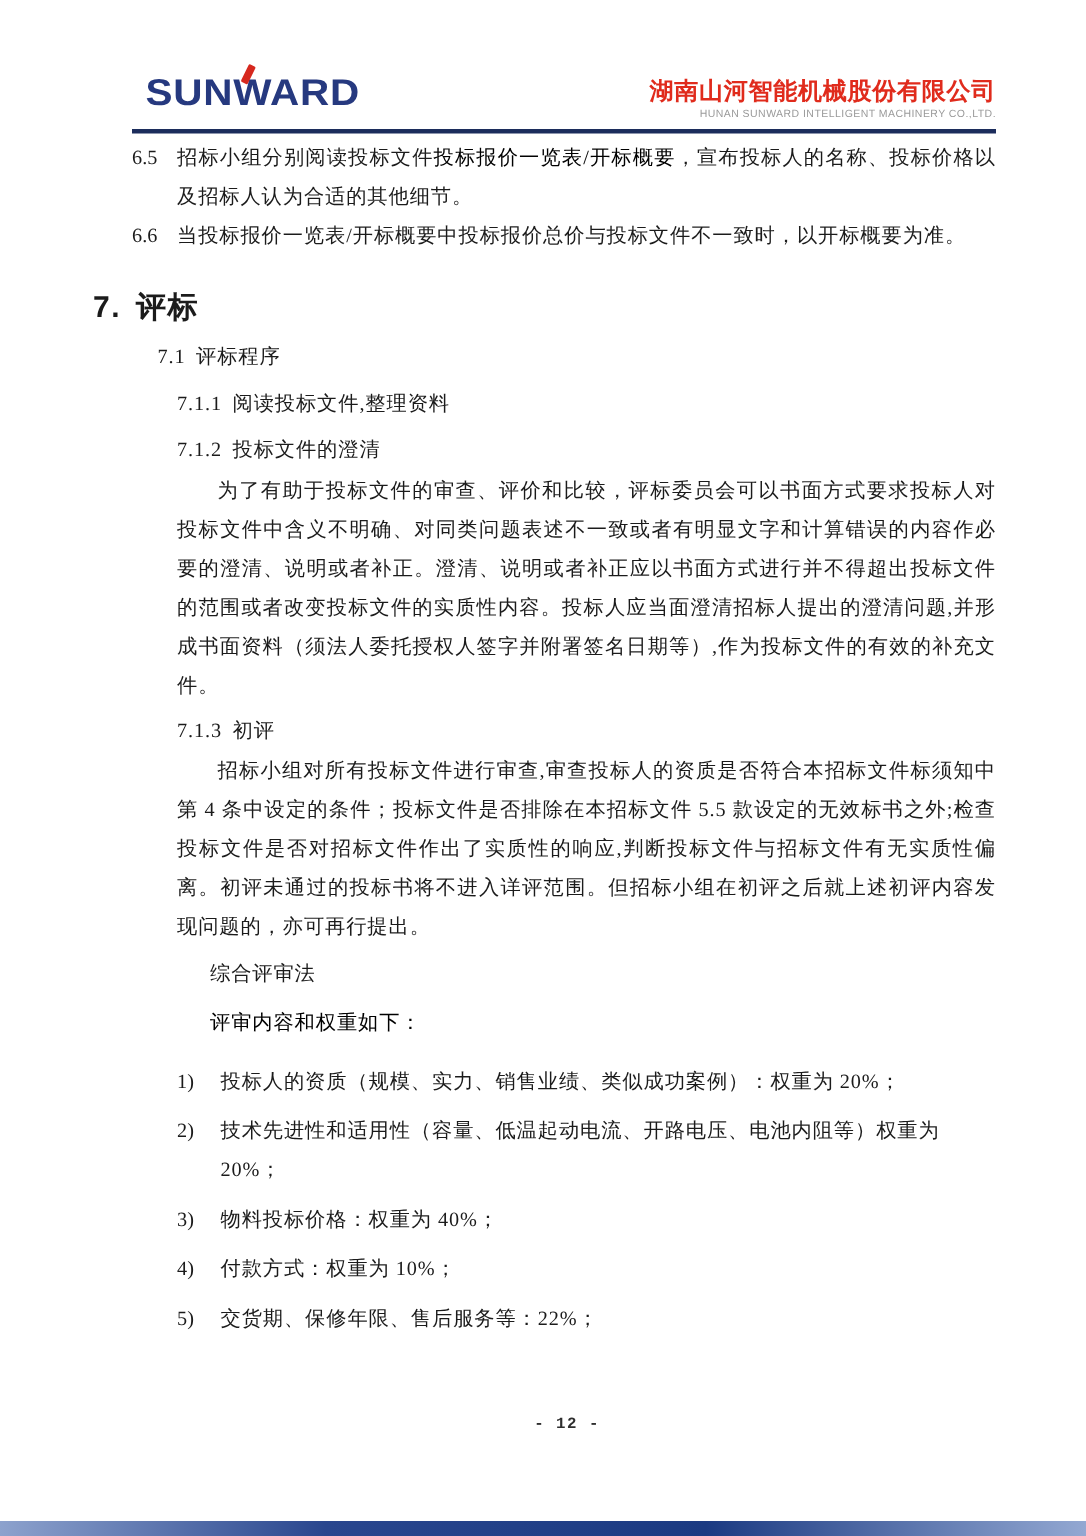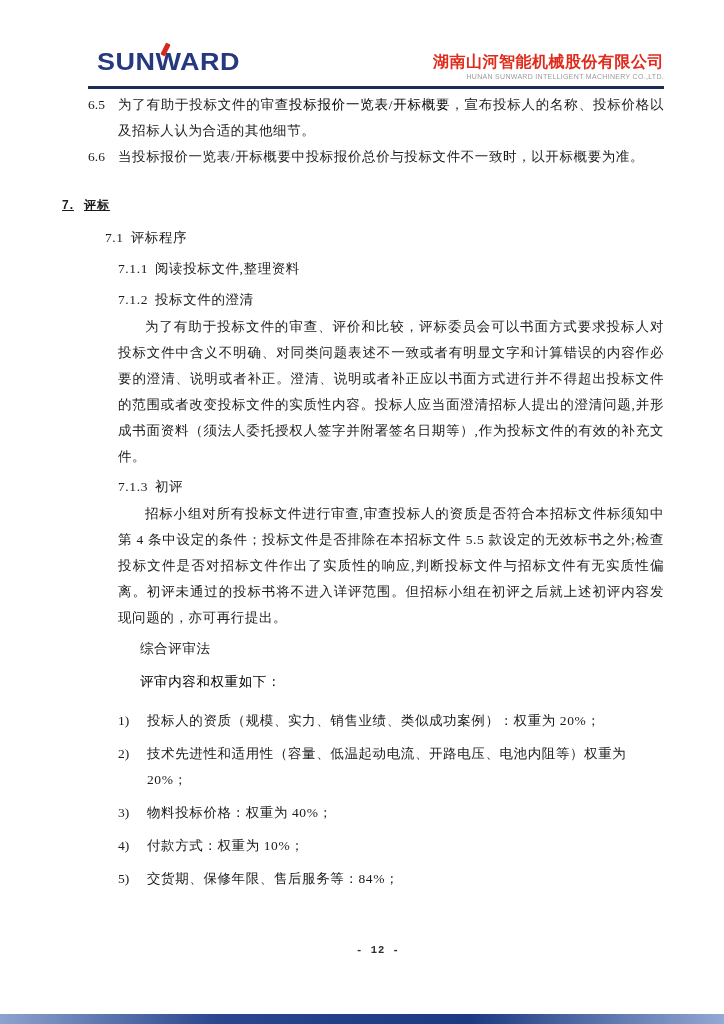--- a/index.html
+++ b/index.html
@@ -23,22 +23,22 @@
     font-family:"Liberation Sans","DejaVu Sans",sans-serif;}
   .company-cn{color:#e02b1c;font-weight:bold;font-size:16px;letter-spacing:.5px;line-height:1.25;}
   .company-en{color:#9a9a9a;font-size:7px;letter-spacing:.3px;margin-top:1px;}
   .header-rule{position:absolute;left:88px;right:60px;top:86px;height:3px;background:#1c2d5c;}
   
   .content{position:absolute;left:0;right:0;top:92px;font-size:13.5px;line-height:26px;letter-spacing:.6px;}
   .red{color:#000000;}
   .clause{display:flex;margin-left:88px;width:576px;}
   .clause-num{width:30px;flex:none;letter-spacing:0;}
   .clause-body{flex:1;text-align:justify;}
-  .h7{margin:22px 0 6px 62px;font-size:12px;font-weight:bold;
-    font-family:"Liberation Sans","DejaVu Sans",sans-serif;letter-spacing:1px;line-height:26px;text-decoration:underline;}
+  .h7{margin:22px 0 6px 62px;font-size:20px;font-weight:bold;
+    font-family:"Liberation Sans","DejaVu Sans",sans-serif;letter-spacing:1px;line-height:26px;}
   .h7 .ht{margin-left:10px;}
   .h71{margin-left:105px;line-height:28px;}
   .h71 .ht,.h711 .ht{margin-left:7px;}
   .h711{margin-left:118px;margin-top:3px;line-height:28px;}
   .para{margin-left:118px;width:546px;text-align:justify;text-indent:2em;}
   .sub-line{margin-left:140px;margin-top:4px;line-height:28px;}
   .weights-heading{margin-left:140px;margin-top:5px;line-height:28px;}
   .wlist{margin-left:118px;margin-top:12px;}
   .witem{display:flex;width:548px;margin-bottom:7px;}
   .witem-num{width:29px;flex:none;letter-spacing:0;}
@@ -62,21 +62,21 @@
   <div class="company">
     <div class="company-cn">湖南山河智能机械股份有限公司</div>
     <div class="company-en">HUNAN SUNWARD INTELLIGENT MACHINERY CO.,LTD.</div>
   </div>
   <div class="header-rule"></div>
 
   <div class="content">
 
     <div class="clause">
       <span class="clause-num">6.5</span>
-      <div class="clause-body"><span>为了有助于投标文件的审查</span><span class="red">投标报价一览表/开标概要</span><span>，宣布投标人的名称、投标价格以及招标人认为合适的其他细节。</span></div>
+      <div class="clause-body"><span>招标小组分别阅读投标文件</span><span class="red">投标报价一览表/开标概要</span><span>，宣布投标人的名称、投标价格以及招标人认为合适的其他细节。</span></div>
     </div>
 
     <div class="clause">
       <span class="clause-num">6.6</span>
       <div class="clause-body">当投标报价一览表/开标概要中投标报价总价与投标文件不一致时，以开标概要为准。</div>
     </div>
 
     <div class="h7"><span>7.</span><span class="ht">评标</span></div>
 
     <div class="h71"><span>7.1</span><span class="ht">评标程序</span></div>
@@ -104,21 +104,21 @@
       <div class="witem">
         <span class="witem-num">3)</span>
         <div class="witem-text">物料投标价格：权重为 40%；</div>
       </div>
       <div class="witem">
         <span class="witem-num">4)</span>
         <div class="witem-text">付款方式：权重为 10%；</div>
       </div>
       <div class="witem">
         <span class="witem-num">5)</span>
-        <div class="witem-text">交货期、保修年限、售后服务等：84%；</div>
+        <div class="witem-text">交货期、保修年限、售后服务等：22%；</div>
       </div>
     </div>
 
   </div>
 
   <div class="footer-page">- 12 -</div>
   <div class="footer-bar"></div>
 
 </div>
 

